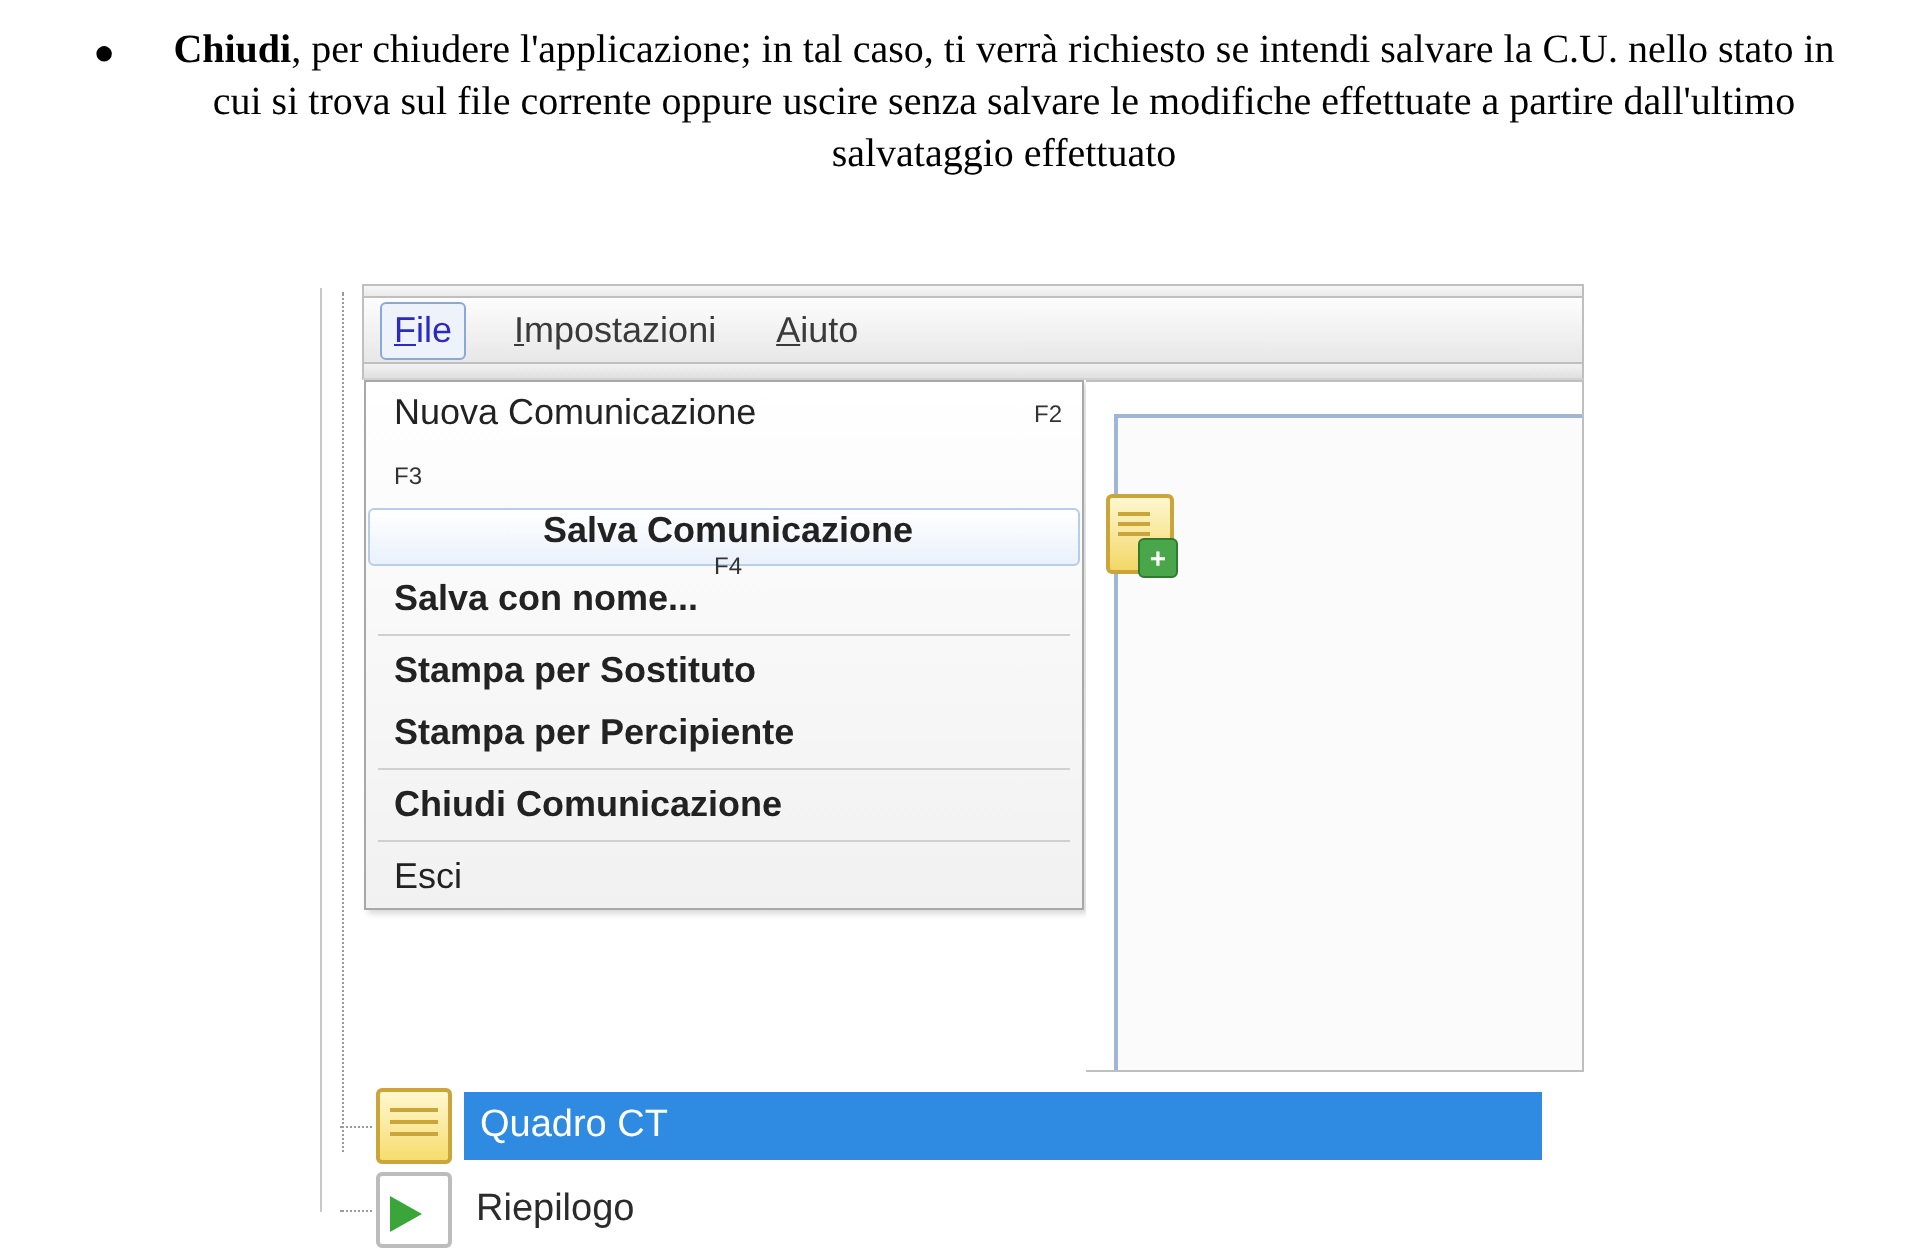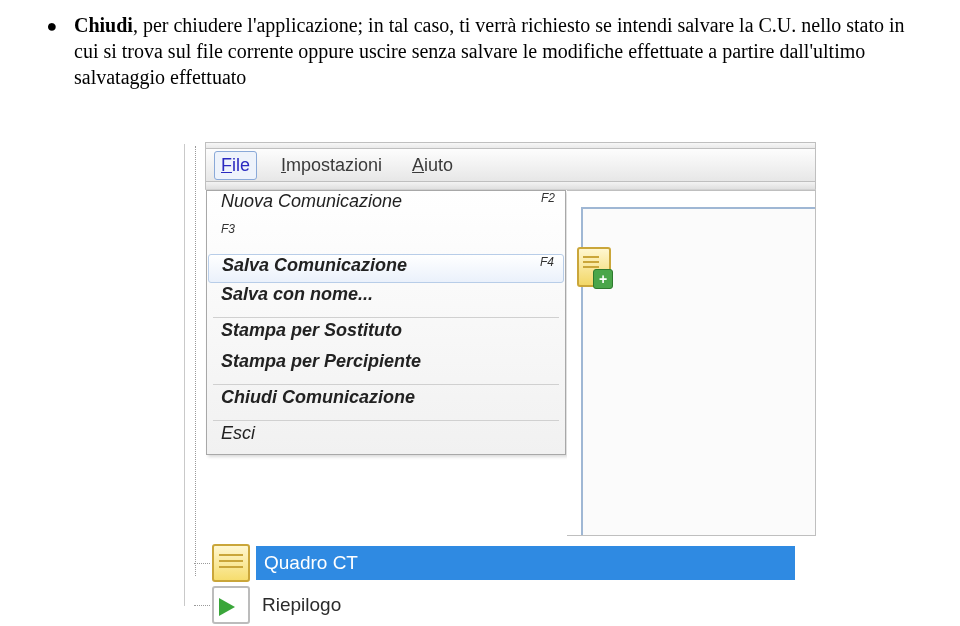--- a/index.html
+++ b/index.html
@@ -21,26 +21,27 @@
   }
   .bullet-dot {
     width: 44px;
     flex: 0 0 44px;
     text-align: center;
     font-size: 18px;
     padding-top: 3px;
   }
   .bullet-body {
     flex: 1;
+    text-align: center;
   }
   .b { font-weight: bold; }
 
   .figure {
     position: absolute;
-    left: 184px;
+    left: 160px;
     top: 142px;
     width: 632px;
     height: 464px;
   }
 
   
   .tree-strip {
     position: absolute;
     left: 0;
     top: 2px;
@@ -110,32 +111,33 @@
     top: 48px;
     width: 360px;
     background: linear-gradient(#ffffff, #f1f1f1);
     border: 1px solid #a8a8a8;
     box-shadow: 2px 2px 3px rgba(0,0,0,0.15);
     font-size: 18px;
     color: #222;
   }
   .dd-row {
     display: flex;
+    align-items: center;
     justify-content: space-between;
     height: 31px;
     padding: 0 10px 0 14px;
-    font-style: italic;
   }
   .dd-row.hover {
     border: 1px solid #b8cde8;
     background: linear-gradient(#ffffff, #eaf1fb);
     border-radius: 3px;
     margin: 1px;
     height: 29px;
     padding: 0 9px 0 13px;
+    flex-direction: column;
   }
   .dd-label { font-weight: bold; }
   .dd-row.plain .dd-label { font-weight: normal; }
   .dd-short {
     font-size: 12px;
     font-weight: normal;
     color: #333;
   }
   .dd-sep {
     height: 1px;

